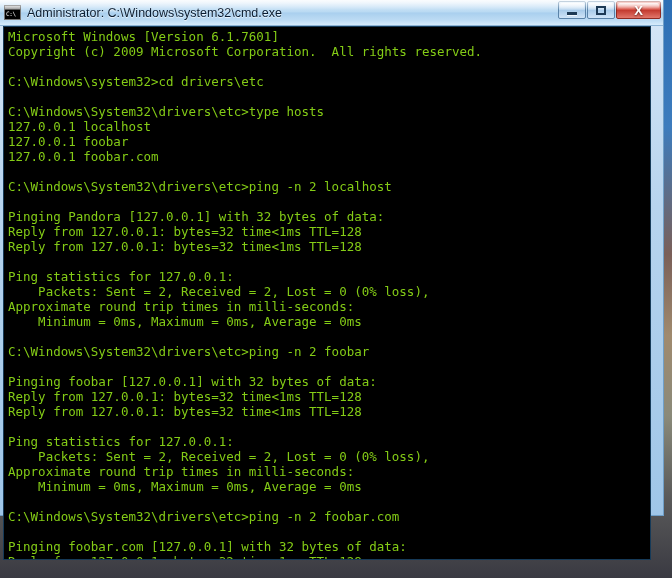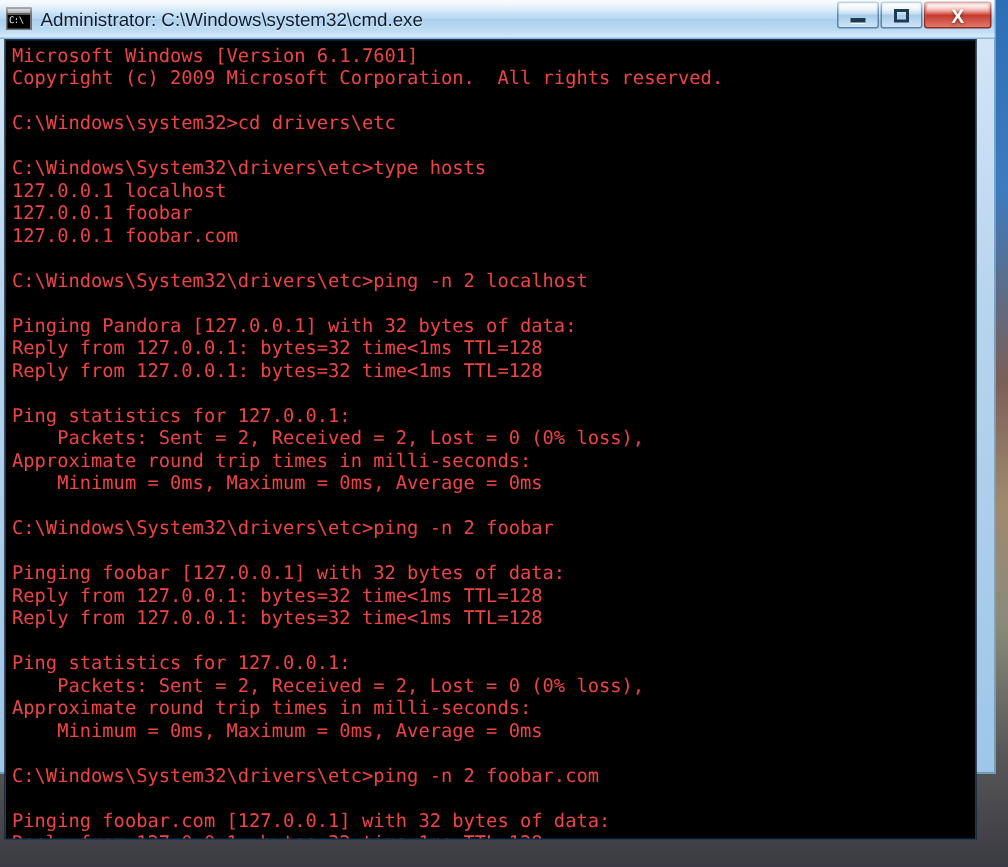--- a/index.html
+++ b/index.html
@@ -147,21 +147,21 @@
     width: 648px;
     height: 534px;
     background: #000;
     border: 1px solid #163a58;
     box-sizing: border-box;
     overflow: hidden;
   }
 
   #console {
     padding: 2px 0 0 4px;
-    color: #ef4444;
+    color: #84cc16;
     font-family: "DejaVu Sans Mono", "Liberation Mono", monospace;
     font-size: 12.5px;
     line-height: 15px;
     white-space: pre;
   }
   .line { height: 15px; }
 </style>
 </head>
 <body>
 

